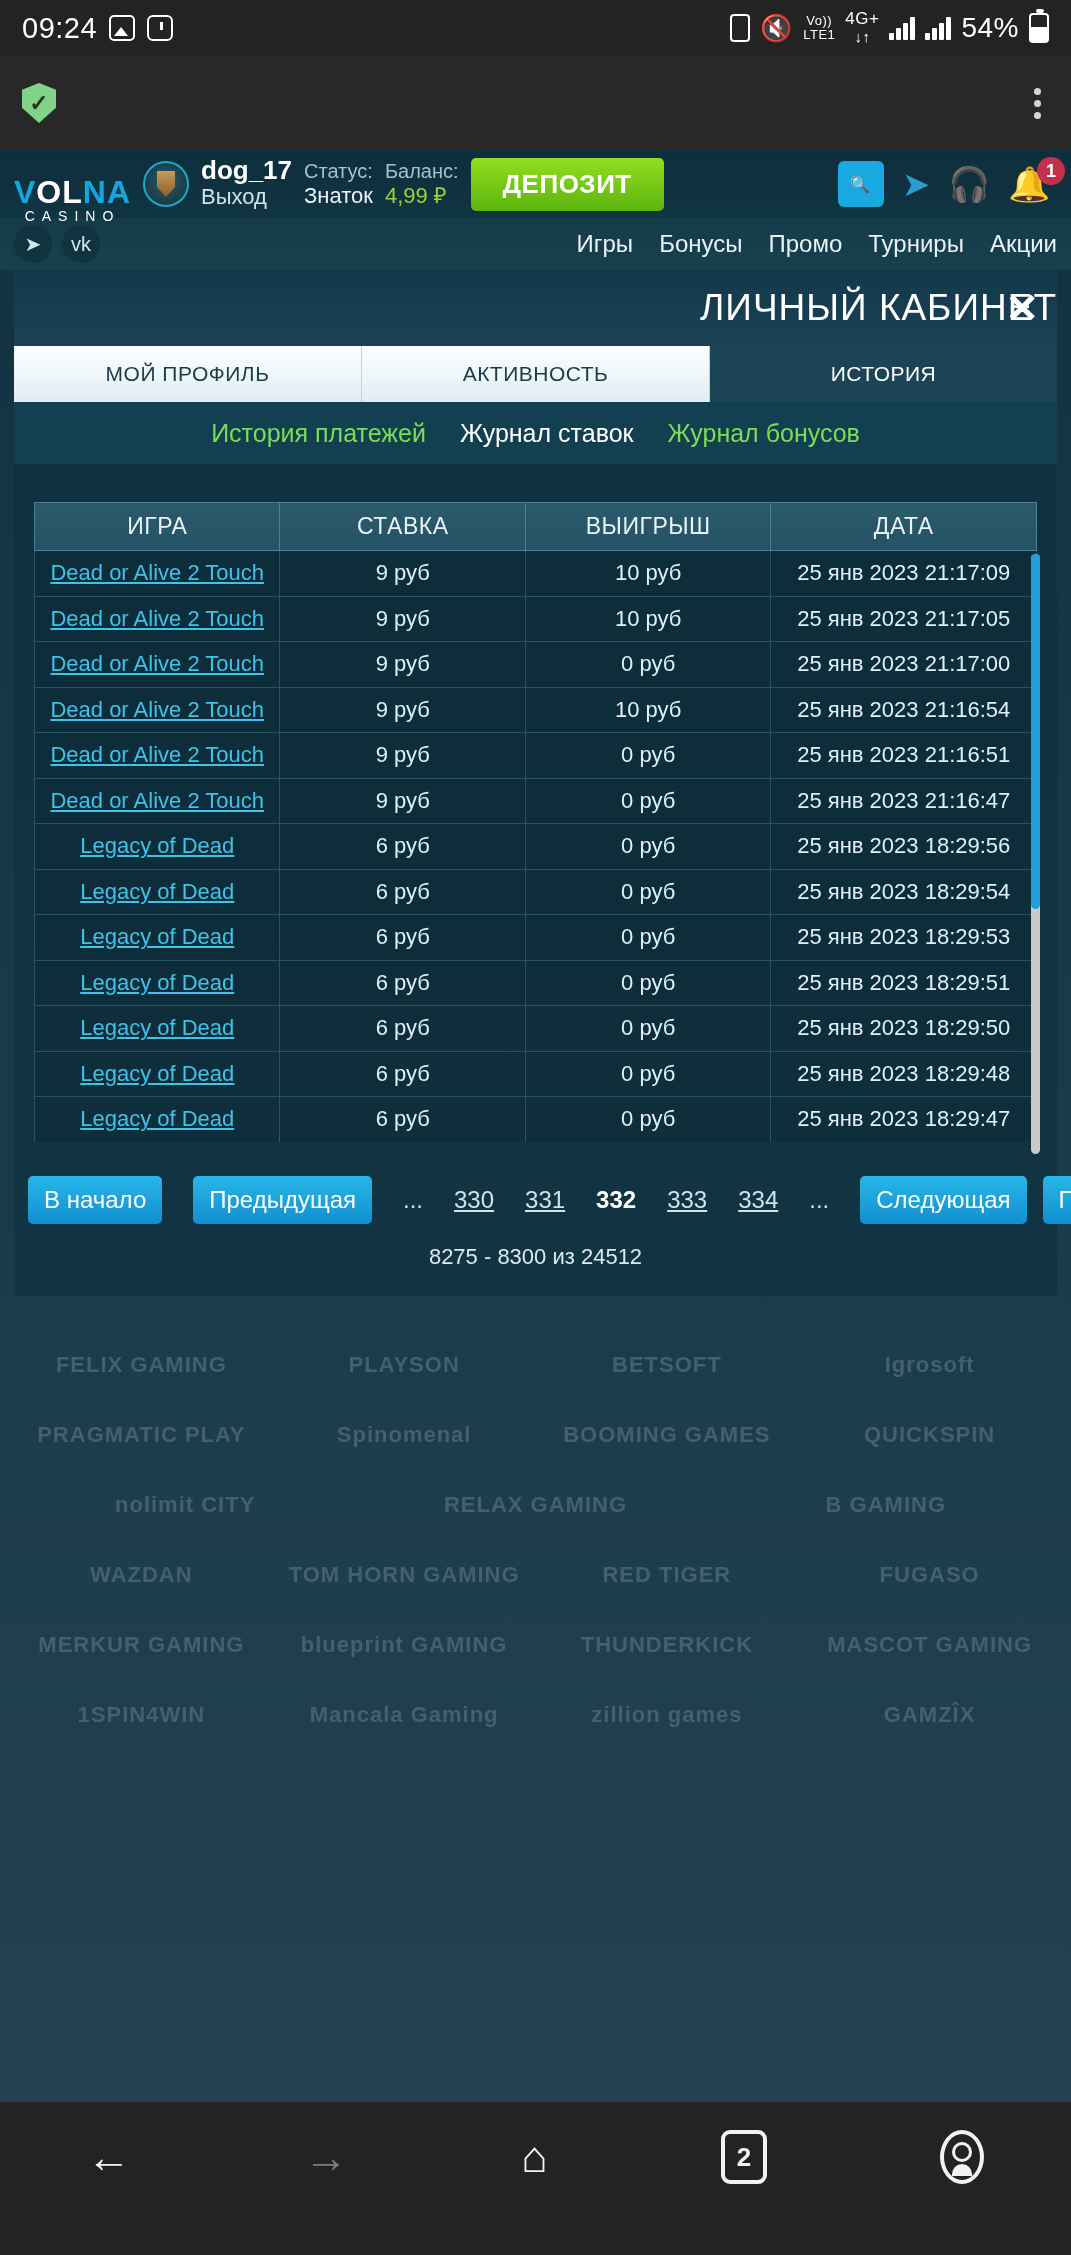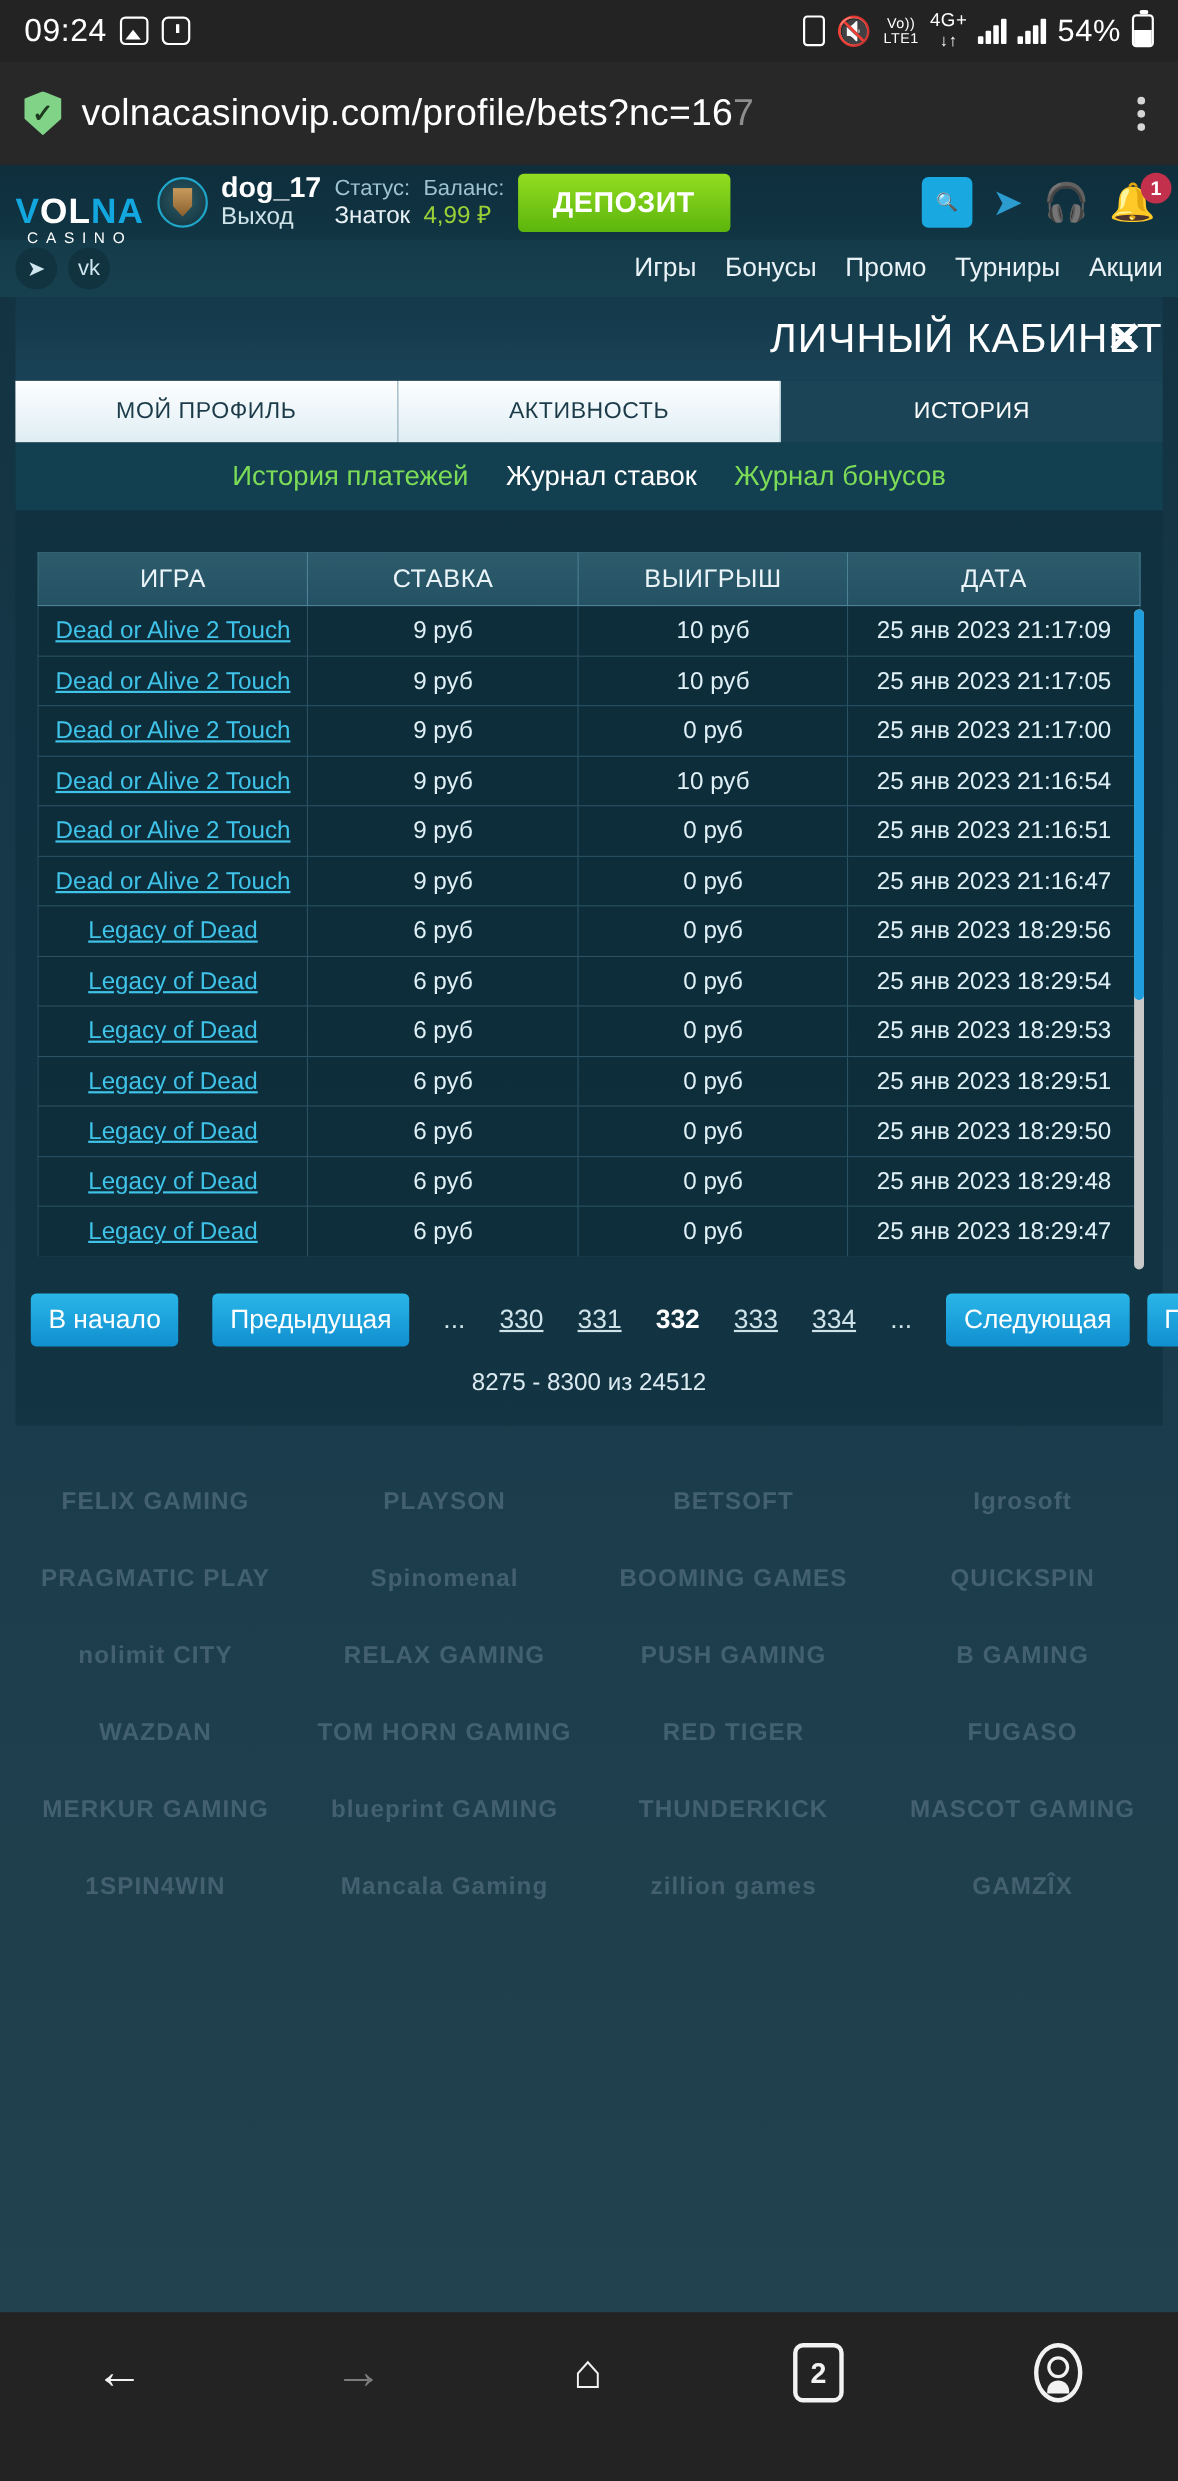--- a/index.html
+++ b/index.html
@@ -163,23 +163,20 @@
       </span>
     <span class="battpct">54%</span>
     <span class="battery"></span>
   </div>
 </div>
 
 <div class="urlbar">
   <span class="shield">
       <span>✓</span>
     </span>
-  <span class="url">
-    <span>volnacasinovip.com/profile/bets?nc=16</span><span class="fade">7</span>
-  </span>
   <span class="kebab">
       <i></i>
       <i></i>
       <i></i>
     </span>
 </div>
 
 <div class="site">
 
   <div class="sitehead">
@@ -367,21 +364,20 @@
     </div>
     <div class="prow">
       <div class="pcell">PRAGMATIC PLAY</div>
       <div class="pcell">Spinomenal</div>
       <div class="pcell">BOOMING GAMES</div>
       <div class="pcell">QUICKSPIN</div>
     </div>
     <div class="prow">
       <div class="pcell">nolimit CITY</div>
       <div class="pcell">RELAX GAMING</div>
-      <div class="pcell">PUSH GAMING</div>
       <div class="pcell">B GAMING</div>
     </div>
     <div class="prow">
       <div class="pcell">WAZDAN</div>
       <div class="pcell">TOM HORN GAMING</div>
       <div class="pcell">RED TIGER</div>
       <div class="pcell">FUGASO</div>
     </div>
     <div class="prow">
       <div class="pcell">MERKUR GAMING</div>

